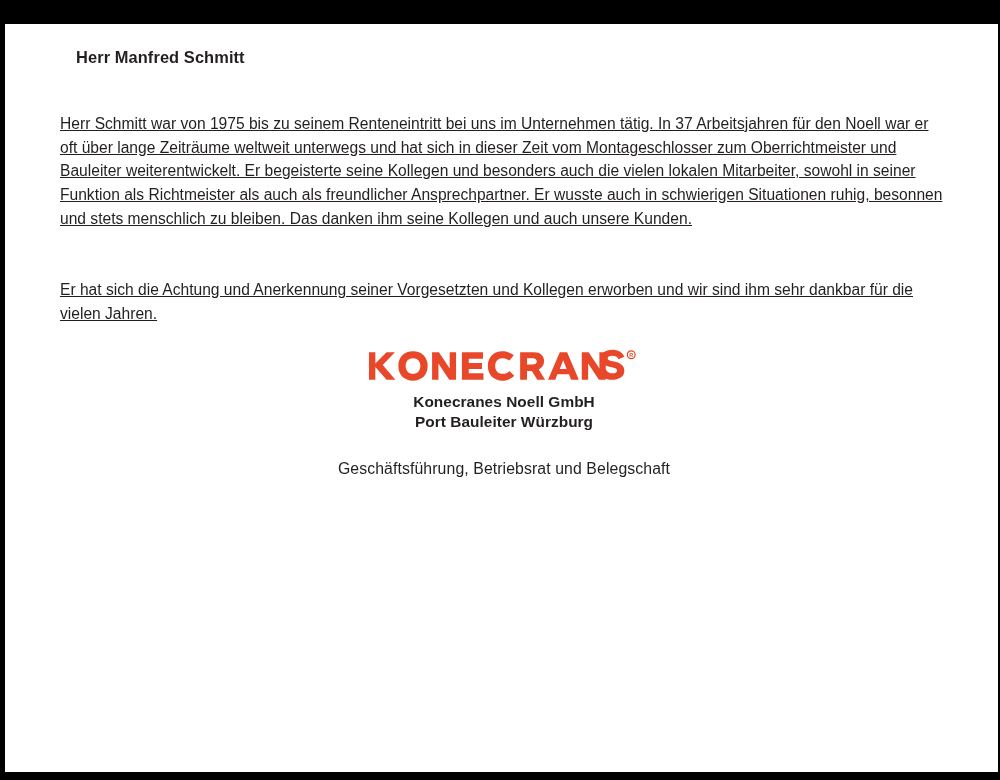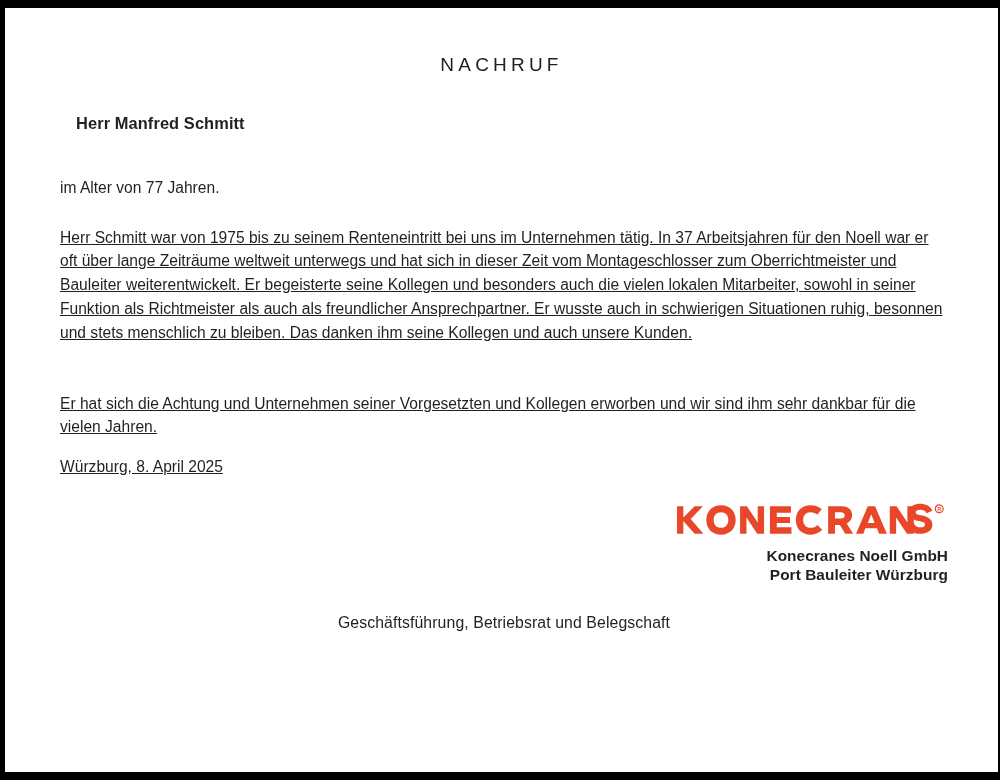--- a/index.html
+++ b/index.html
@@ -81,21 +81,21 @@
   }
   .para-main      { padding-top: 26px; }
   .para-gratitude { padding-top: 47px; }
   .para-sympathy  { padding-top: 48px; }
   .para-mourning  { padding-top: 16px; }
   .para-place     { padding-top: 16px; }
 
   
   .logo-block {
     margin-top: 24px;
-    text-align: right;
+    text-align: center;
   }
   .logo-wordmark {
     display: inline-block;
     position: relative;
     line-height: 1;
   }
   .logo-svg { display: block; }
 
   .company-lines {
     margin-top: 2px;
@@ -114,36 +114,33 @@
     color: #231f20;
     letter-spacing: 0.1px;
   }
 </style>
 </head>
 <body>
 
 <div class="notice-frame">
   <div class="notice-sheet">
 
-    <h1 class="notice-title">NACHRUF</h1>
 
     <div class="body-area">
 
 
       <p class="deceased-name">Herr Manfred Schmitt</p>
 
-      <p class="age-line">im Alter von 77 Jahren.</p>
 
       <p class="para para-main">Herr Schmitt war von 1975 bis zu seinem Renteneintritt bei uns im Unternehmen tätig. In 37 Arbeitsjahren für den Noell war er oft über lange Zeiträume weltweit unterwegs und hat sich in dieser Zeit vom Montageschlosser zum Oberrichtmeister und Bauleiter weiterentwickelt. Er begeisterte seine Kollegen und besonders auch die vielen lokalen Mitarbeiter, sowohl in seiner Funktion als Richtmeister als auch als freundlicher Ansprechpartner. Er wusste auch in schwierigen Situationen ruhig, besonnen und stets menschlich zu bleiben. Das danken ihm seine Kollegen und auch unsere Kunden.</p>
 
-      <p class="para para-gratitude">Er hat sich die Achtung und Unternehmen seiner Vorgesetzten und Kollegen erworben und wir sind ihm sehr dankbar für die vielen Jahren.</p>
+      <p class="para para-gratitude">Er hat sich die Achtung und Anerkennung seiner Vorgesetzten und Kollegen erworben und wir sind ihm sehr dankbar für die vielen Jahren.</p>
 
 
 
-      <p class="para para-place">Würzburg, 8. April 2025</p>
 
       <div class="logo-block">
 
         <span class="logo-wordmark">
           <svg class="logo-svg" width="272" height="34" viewBox="0 0 556 68" aria-hidden="true">
             <g fill="#E8472A">
 
               <path d="M2 6 h13 v23 L38 6 h17 L30 32 l26 30 H38 L15 36 v26 H2 Z"></path>
 
               <path d="M92 4 c18 0 30 12 30 30 s-12 30 -30 30 s-30 -12 -30 -30 s12 -30 30 -30 Z

